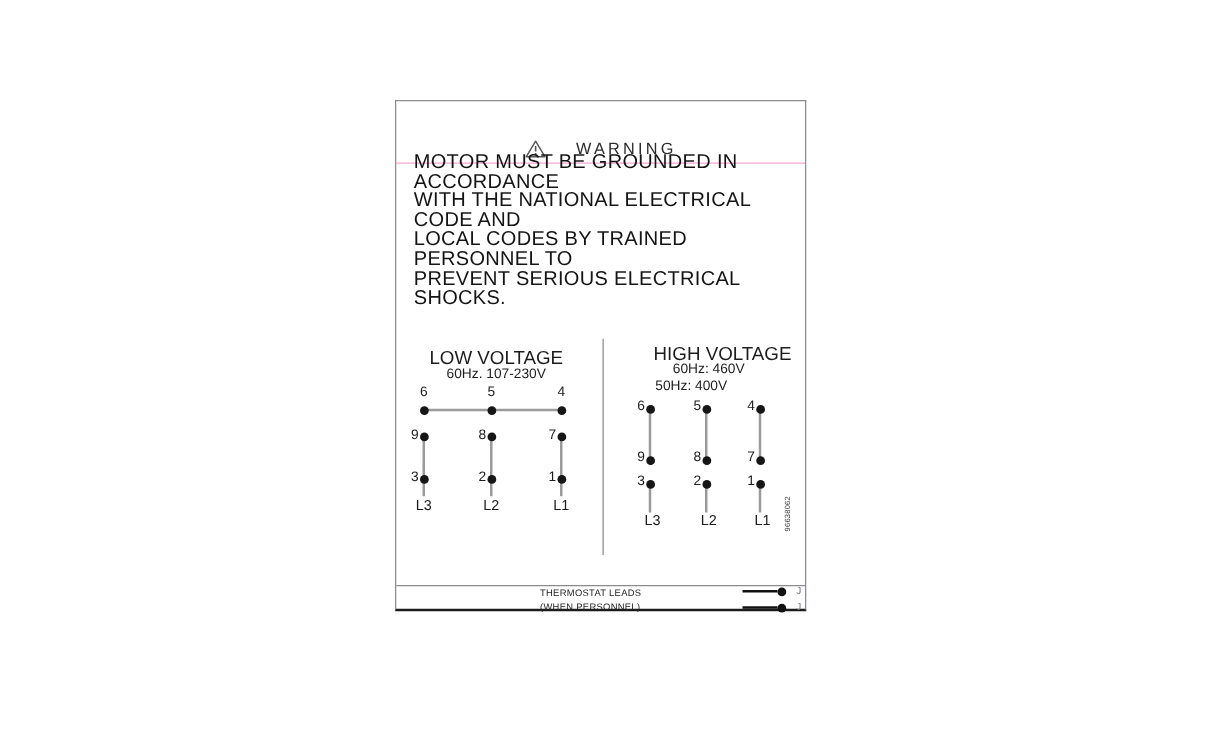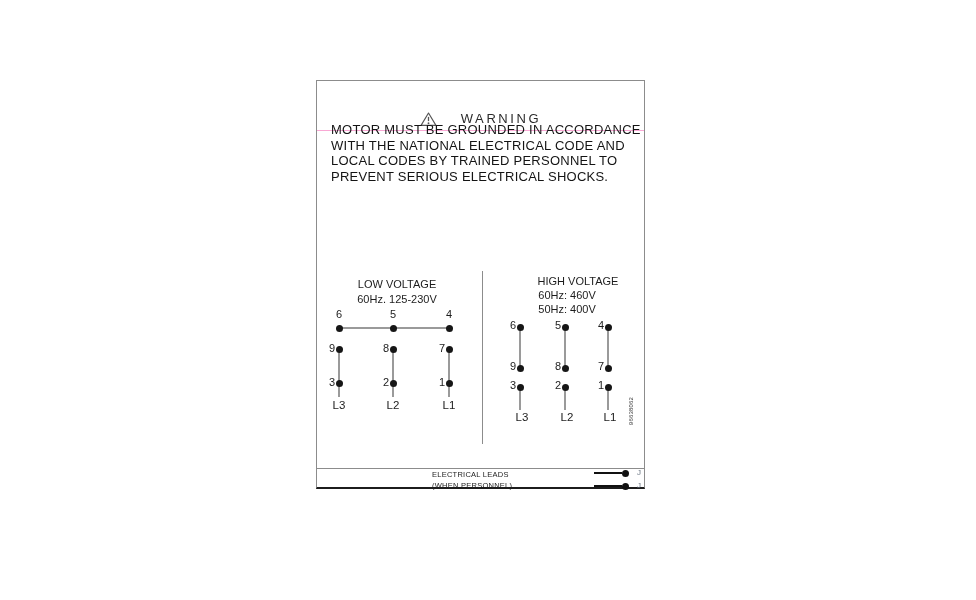--- a/index.html
+++ b/index.html
@@ -3,29 +3,29 @@
 <meta charset="utf-8">
 <style>
   html,body{margin:0;padding:0;}
   body{width:976px;height:600px;background:#ffffff;position:relative;overflow:hidden;
        font-family:"Liberation Sans", sans-serif;color:#1c1c1c;}
   .label{position:absolute;left:316px;top:80px;width:329px;height:409px;box-sizing:border-box;
          border:1px solid #8c8c8c;border-bottom:2px solid #1c1c1c;background:#fff;}
   .header{position:absolute;left:0;right:0;top:0;height:23px;border-bottom:1px solid #f9a8d4;
           display:flex;align-items:center;justify-content:center;gap:24px;margin-top:26px;}
   .warn-word{font-size:13px;letter-spacing:2.6px;color:#2b2b2b;}
-  .para{position:absolute;left:14px;font-size:13px;line-height:15.6px;letter-spacing:0.25px;
+  .para{position:absolute;left:14px;font-size:16px;line-height:15.6px;letter-spacing:0.25px;
         white-space:pre-line;color:#141414;}
   .p1{top:41px;}
   .p2{top:121px;}
   .panel{position:absolute;top:190px;height:173px;}
   .panel-low{left:0;width:165px;border-right:1px solid #8c8c8c;}
   .panel-high{left:165px;width:164px;}
   .center-abs{position:absolute;transform:translateX(-50%);white-space:nowrap;}
-  .vtitle{font-size:11px;}
+  .vtitle{font-size:15px;}
   .vsub{font-size:11px;}
   .dot{position:absolute;width:7px;height:7px;border-radius:50%;background:#161616;}
   .hwire{position:absolute;height:1.5px;background:#9a9a9a;}
   .vwire{position:absolute;width:1.5px;background:#9a9a9a;}
   .tnum{position:absolute;font-size:11px;line-height:11px;}
   .tnum.above{width:20px;text-align:center;}
   .tnum.left{width:14px;text-align:right;}
   .llab{position:absolute;width:24px;text-align:center;font-size:11.5px;}
   .partnum{position:absolute;font-size:6px;color:#333;letter-spacing:0.2px;white-space:nowrap;
            transform:translate(-50%,-50%) rotate(-90deg);}
@@ -54,21 +54,21 @@
     <span class="warn-word">WARNING</span>
   </div>
 
   <div class="para p1">MOTOR MUST BE GROUNDED IN ACCORDANCE
 WITH THE NATIONAL ELECTRICAL CODE AND
 LOCAL CODES BY TRAINED PERSONNEL TO
 PREVENT SERIOUS ELECTRICAL SHOCKS.</div>
 
   <div class="panel panel-low">
     <div class="center-abs vtitle" style="left:80px;top:7px;">LOW VOLTAGE</div>
-    <div class="center-abs vsub" style="left:80px;top:22px;">60Hz. 125-230V</div>
+    <div class="center-abs vsub" style="left:80px;top:22px;">60Hz. 107-230V</div>
 
     <div class="hwire" style="left:22px;top:56px;width:110px;"></div>
 
     <span class="tnum above" style="left:12px;top:38px;">6</span>
     <span class="tnum above" style="left:66px;top:38px;">5</span>
     <span class="tnum above" style="left:122px;top:38px;">4</span>
     <span class="dot" style="left:18.5px;top:53.5px;"></span>
     <span class="dot" style="left:72.5px;top:53.5px;"></span>
     <span class="dot" style="left:128.5px;top:53.5px;"></span>
 
@@ -91,21 +91,21 @@
     <span class="dot" style="left:128.5px;top:108.5px;"></span>
 
     <span class="llab" style="left:10px;top:128px;">L3</span>
     <span class="llab" style="left:64px;top:128px;">L2</span>
     <span class="llab" style="left:120px;top:128px;">L1</span>
   </div>
 
   <div class="panel panel-high">
     <div class="center-abs vtitle" style="left:96px;top:4px;">HIGH VOLTAGE</div>
     <div class="center-abs vsub" style="left:85px;top:18px;">60Hz: 460V</div>
-    <div class="center-abs vsub" style="left:85px;top:32px;">50Hz: 400V</div>
+    <div class="center-abs vsub" style="left:71px;top:32px;">50Hz: 400V</div>
 
     <div class="vwire" style="left:37.3px;top:56px;height:41px;"></div>
     <div class="vwire" style="left:82.3px;top:56px;height:41px;"></div>
     <div class="vwire" style="left:125.3px;top:56px;height:41px;"></div>
 
     <span class="tnum left" style="left:20px;top:49px;">6</span>
     <span class="tnum left" style="left:65px;top:49px;">5</span>
     <span class="tnum left" style="left:108px;top:49px;">4</span>
     <span class="dot" style="left:34.5px;top:52.5px;"></span>
     <span class="dot" style="left:79.5px;top:52.5px;"></span>
@@ -130,21 +130,21 @@
 
     <span class="llab" style="left:28px;top:140px;">L3</span>
     <span class="llab" style="left:73px;top:140px;">L2</span>
     <span class="llab" style="left:116px;top:140px;">L1</span>
 
     <span class="partnum" style="left:149px;top:140px;">96638062</span>
   </div>
 
 
   <div class="frow rowB">
-    <div class="ftext" style="left:115px;top:2px;">ELECTRICAL LEADS</div>
+    <div class="ftext" style="left:115px;top:2px;">THERMOSTAT LEADS</div>
     <div class="ftext" style="left:115px;top:13px;">(WHEN PERSONNEL)</div>
     <div class="lead" style="top:0px;">
       <span class="lead-line"></span>
         <span class="lead-dot"></span>
         <span class="lead-j">J</span>
     </div>
     <div class="lead" style="top:13px;">
       <span class="lead-line"></span>
         <span class="lead-dot"></span>
         <span class="lead-j">J</span>

